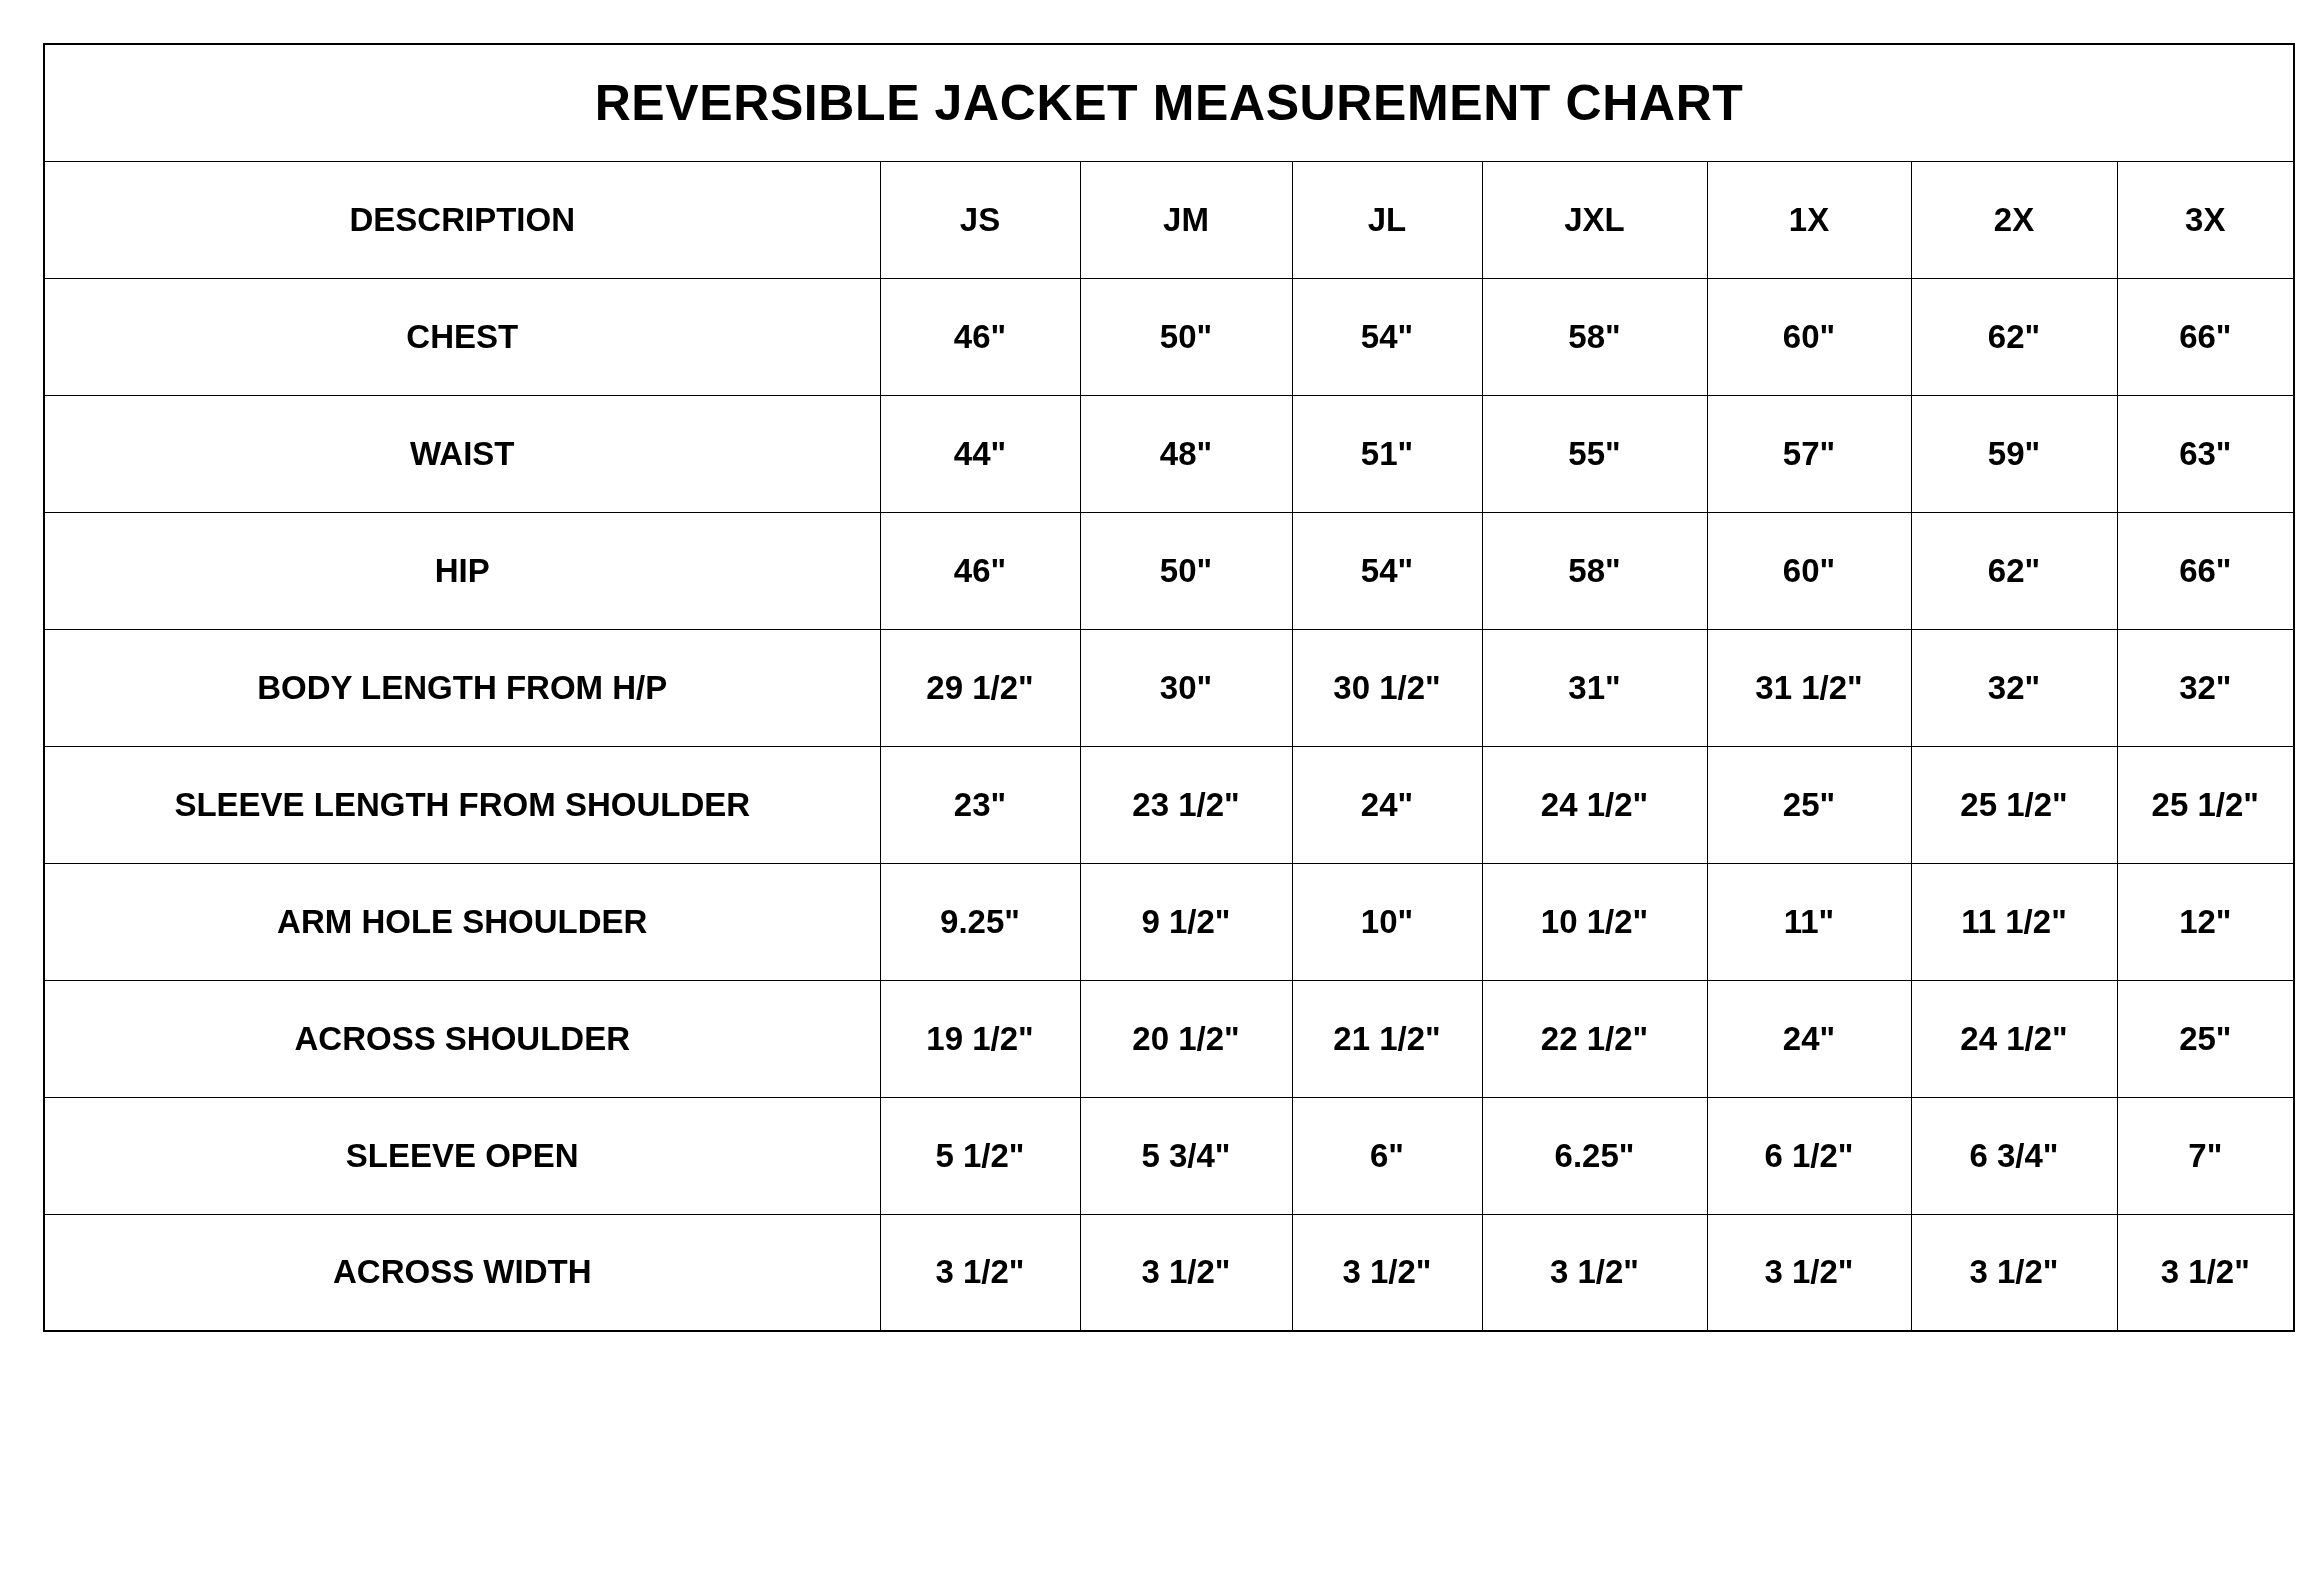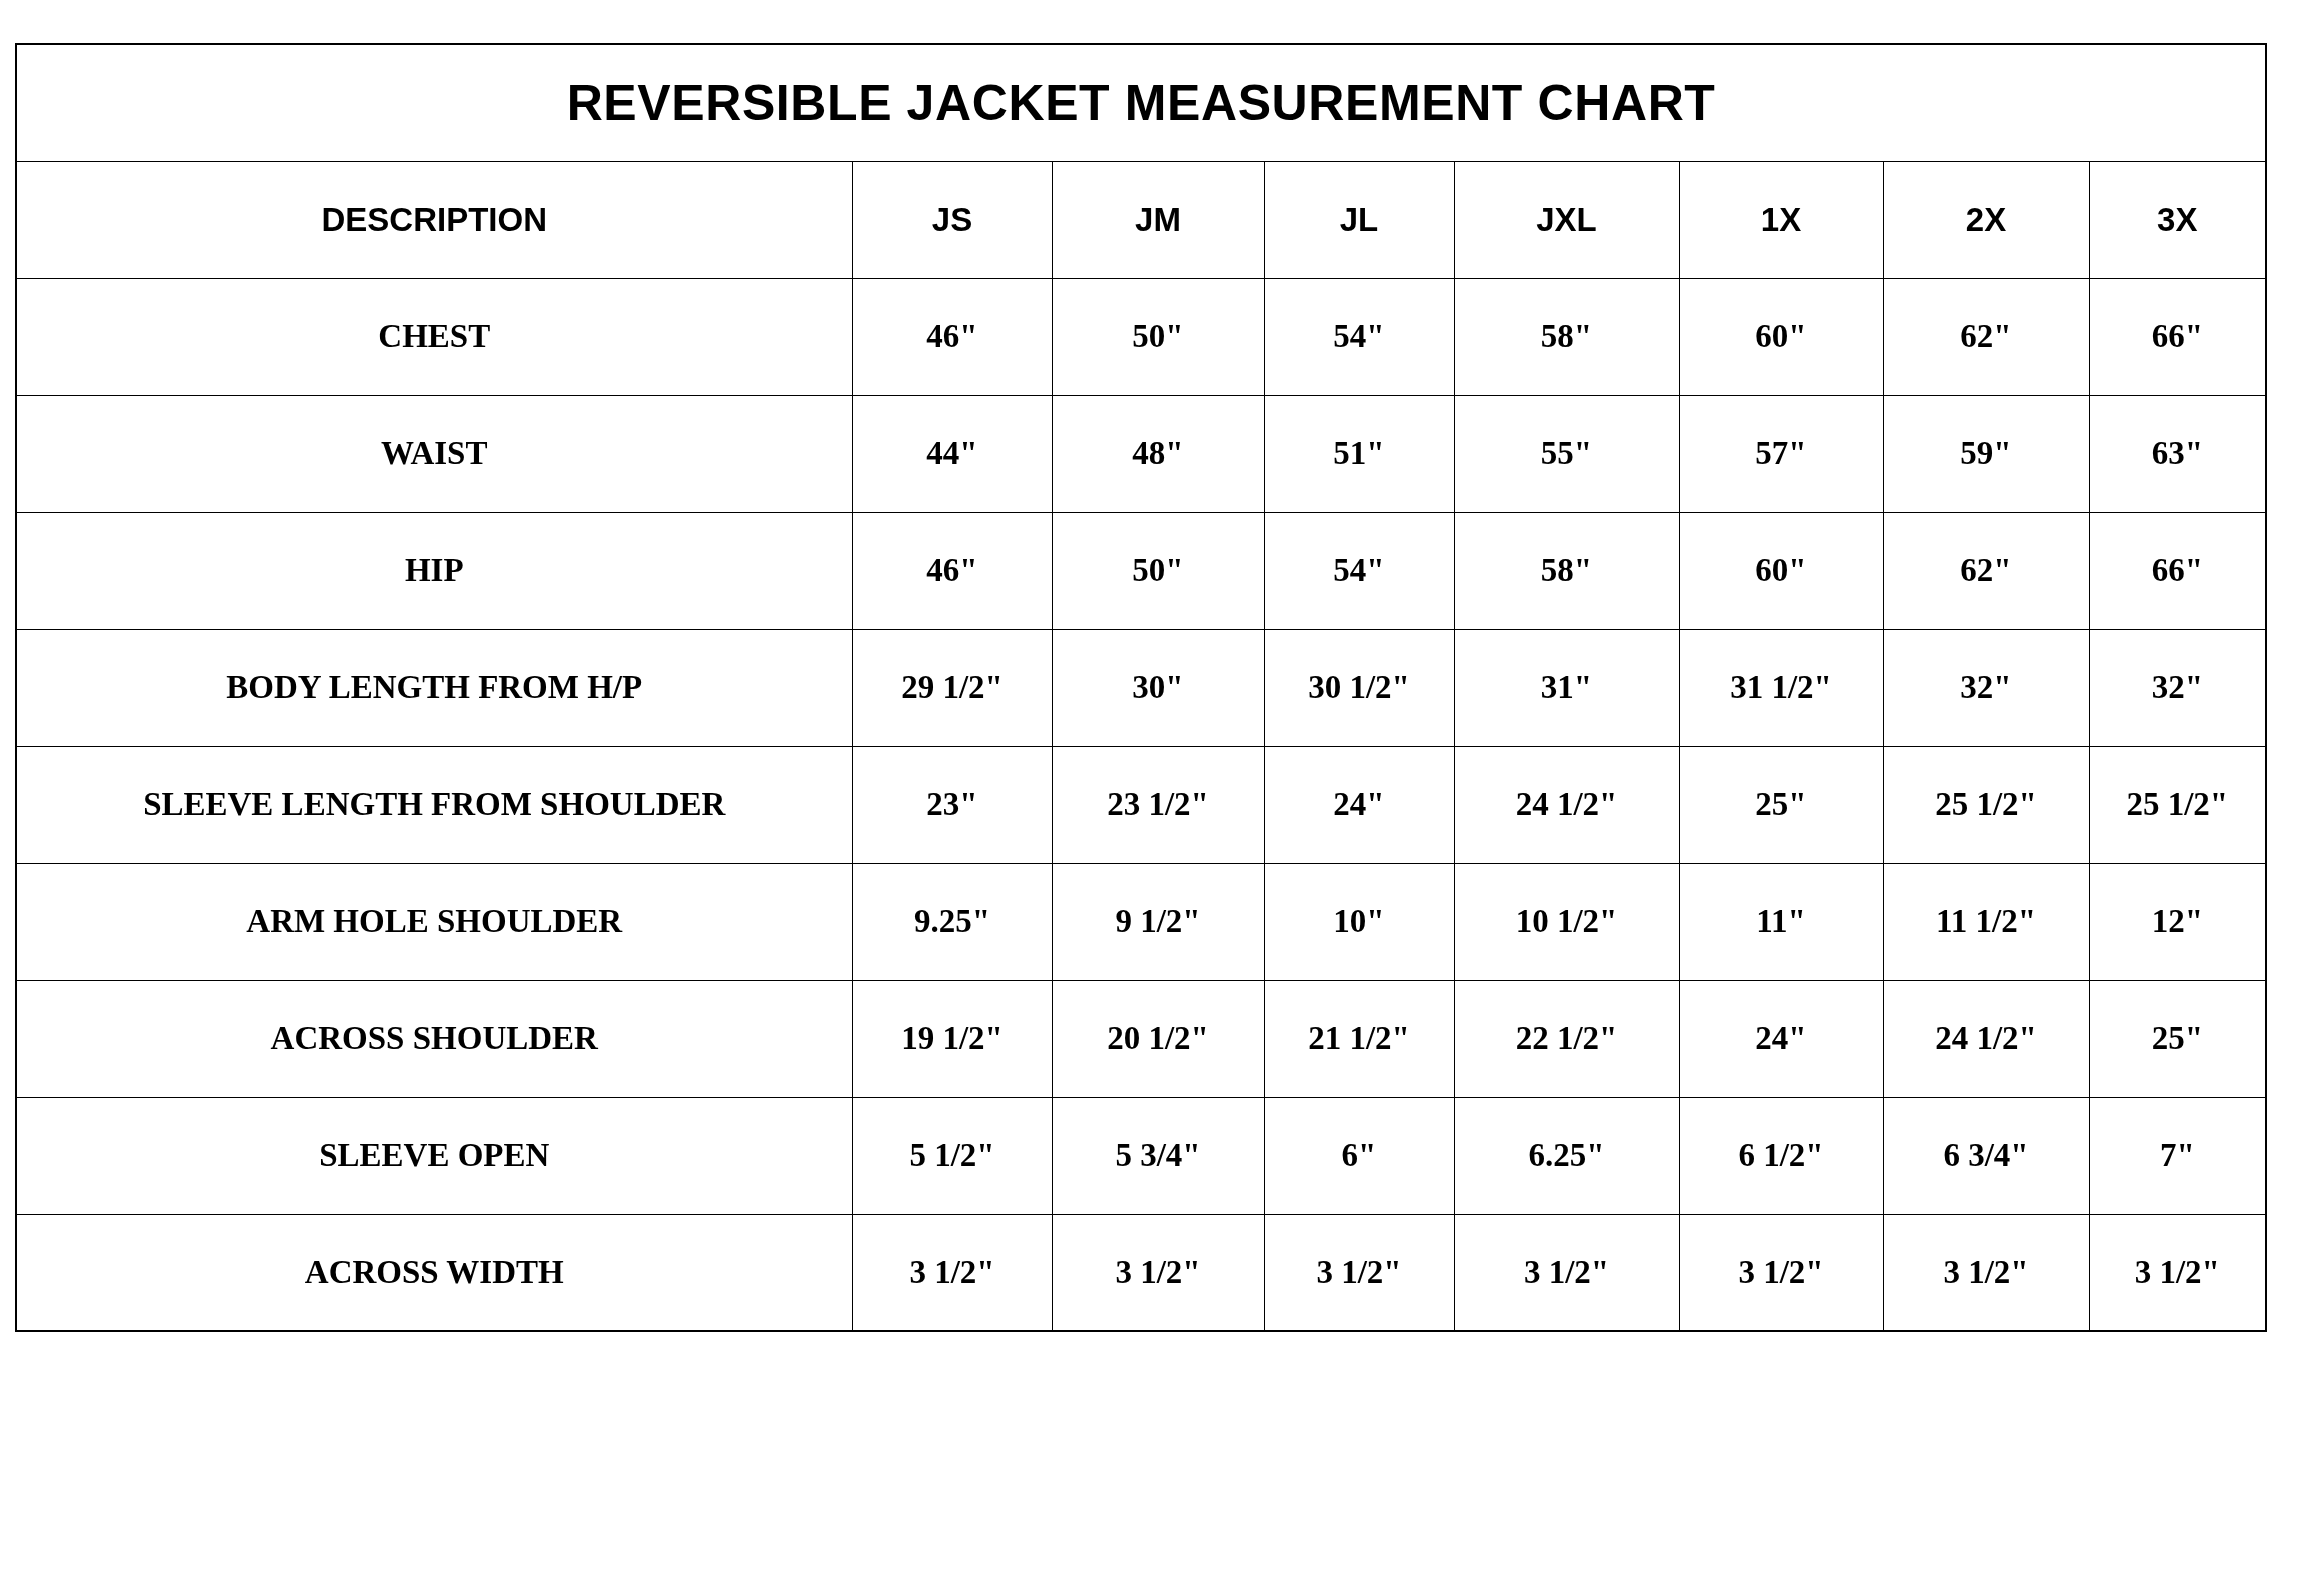--- a/index.html
+++ b/index.html
@@ -10,21 +10,21 @@
   body {
     width: 2319px;
     height: 1594px;
     position: relative;
     font-family: "Liberation Sans", sans-serif;
     font-weight: bold;
     color: #000000;
   }
   table.measurement-table {
     position: absolute;
-    left: 15px;
+    left: 43px;
     top: 43px;
     width: 2250px;
     border-collapse: collapse;
     table-layout: fixed;
     border: 2.9px solid #000000;
   }
   table.measurement-table th,
   table.measurement-table td {
     border: 1.7px solid #000000;
     text-align: center;
@@ -41,21 +41,20 @@
     letter-spacing: 0.6px;
   }
   tr.header-row {
     height: 117px;
   }
   tr.header-row th {
     font-size: 33px;
   }
   tr.data-row {
     height: 117px;
-    font-family: Liberation Serif, serif;
   }
   tr.data-row td {
     font-size: 33px;
   }
 </style>
 </head>
 <body>
 
 <table class="measurement-table">
   <colgroup>

